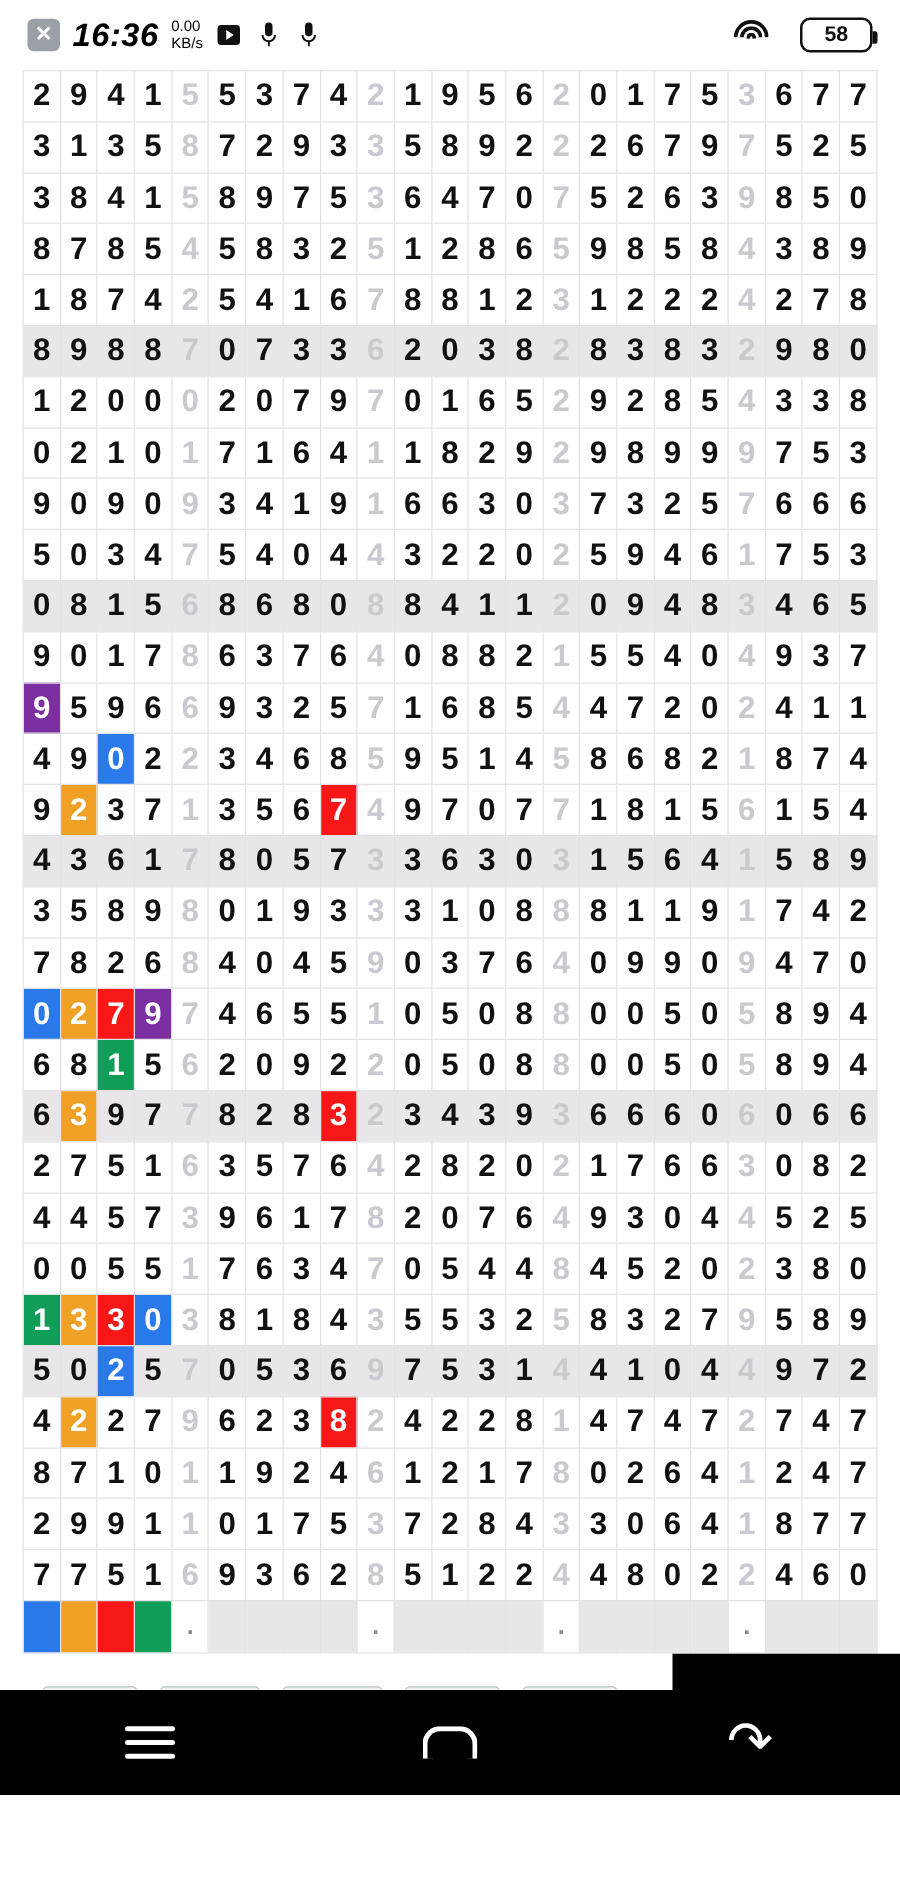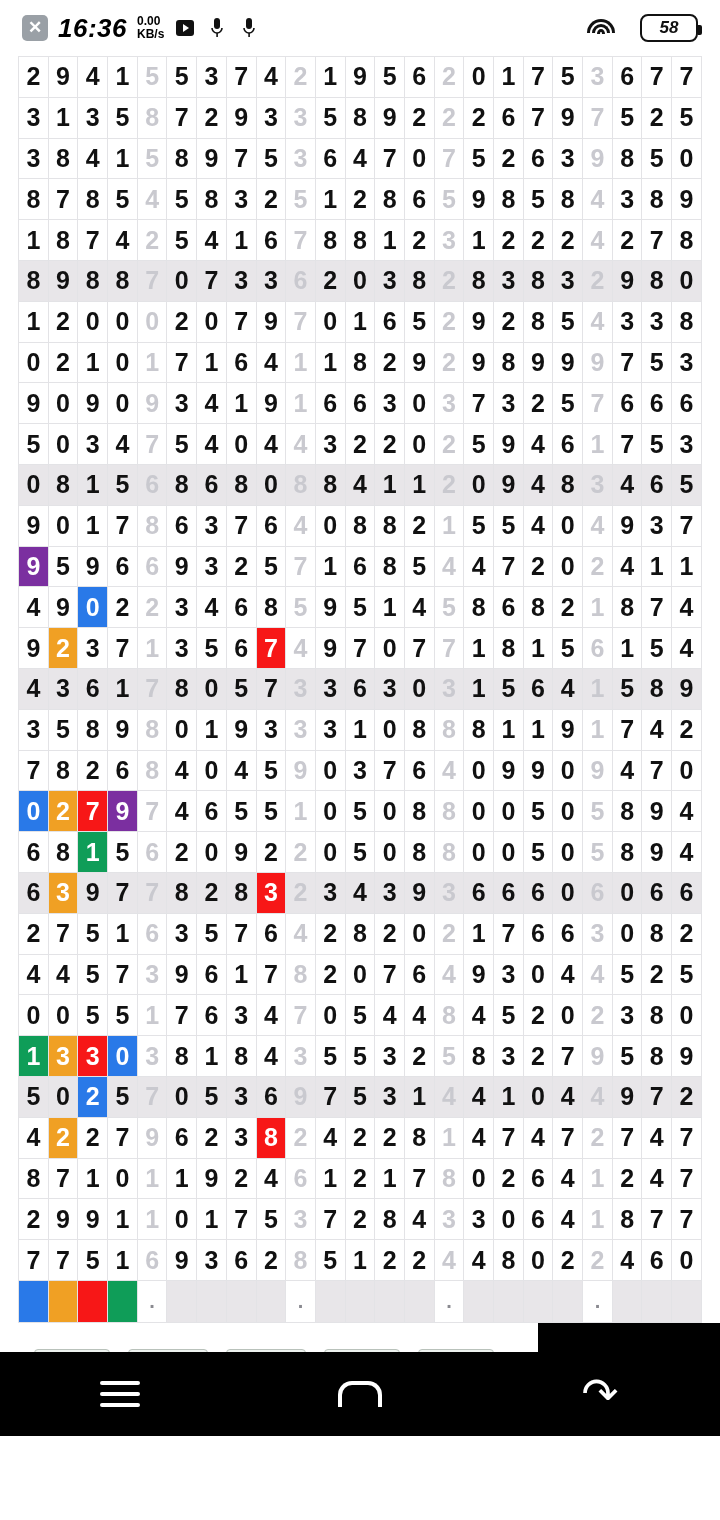--- a/index.html
+++ b/index.html
@@ -18,23 +18,23 @@
     position: relative;
   }
   .sb-left { display: flex; align-items: center; gap: 10px; }
   .sb-x {
     width: 26px; height: 26px; border-radius: 5px;
     background: #9aa0a6; color: #fff;
     font-size: 17px; line-height: 26px; text-align: center;
     font-weight: bold;
   }
   .sb-clock { font-size: 26px; font-weight: bold; color: #000; letter-spacing: .5px; font-style: italic; }
-  .sb-net { font-size: 12px; line-height: 13px; color: #000; font-weight: bold; text-align: left; }
+  .sb-net { font-size: 12px; line-height: 13px; color: #000; font-weight: normal; text-align: left; }
   .sb-ico { width: 22px; height: 26px; color:#000; display:flex; align-items:center; justify-content:center; }
-  .sb-right { margin-left: auto; display: flex; align-items: center; gap: 24px; font-style: italic; }
+  .sb-right { margin-left: auto; display: flex; gap: 24px; }
   .wifi { width: 30px; height: 22px; position: relative; }
   .wifi i {
     position: absolute; border: 3px solid #111; border-bottom: none;
     border-radius: 50% 50% 0 0 / 100% 100% 0 0; left: 50%; transform: translateX(-50%);
   }
   .wifi i:nth-child(1){ width:28px; height:14px; top:2px; }
   .wifi i:nth-child(2){ width:18px; height:9px; top:7px; }
   .wifi i:nth-child(3){ width:8px; height:5px; top:12px; border-width:3px; }
   .batt {
     width: 58px; height: 28px; border: 2px solid #111; border-radius: 8px;

